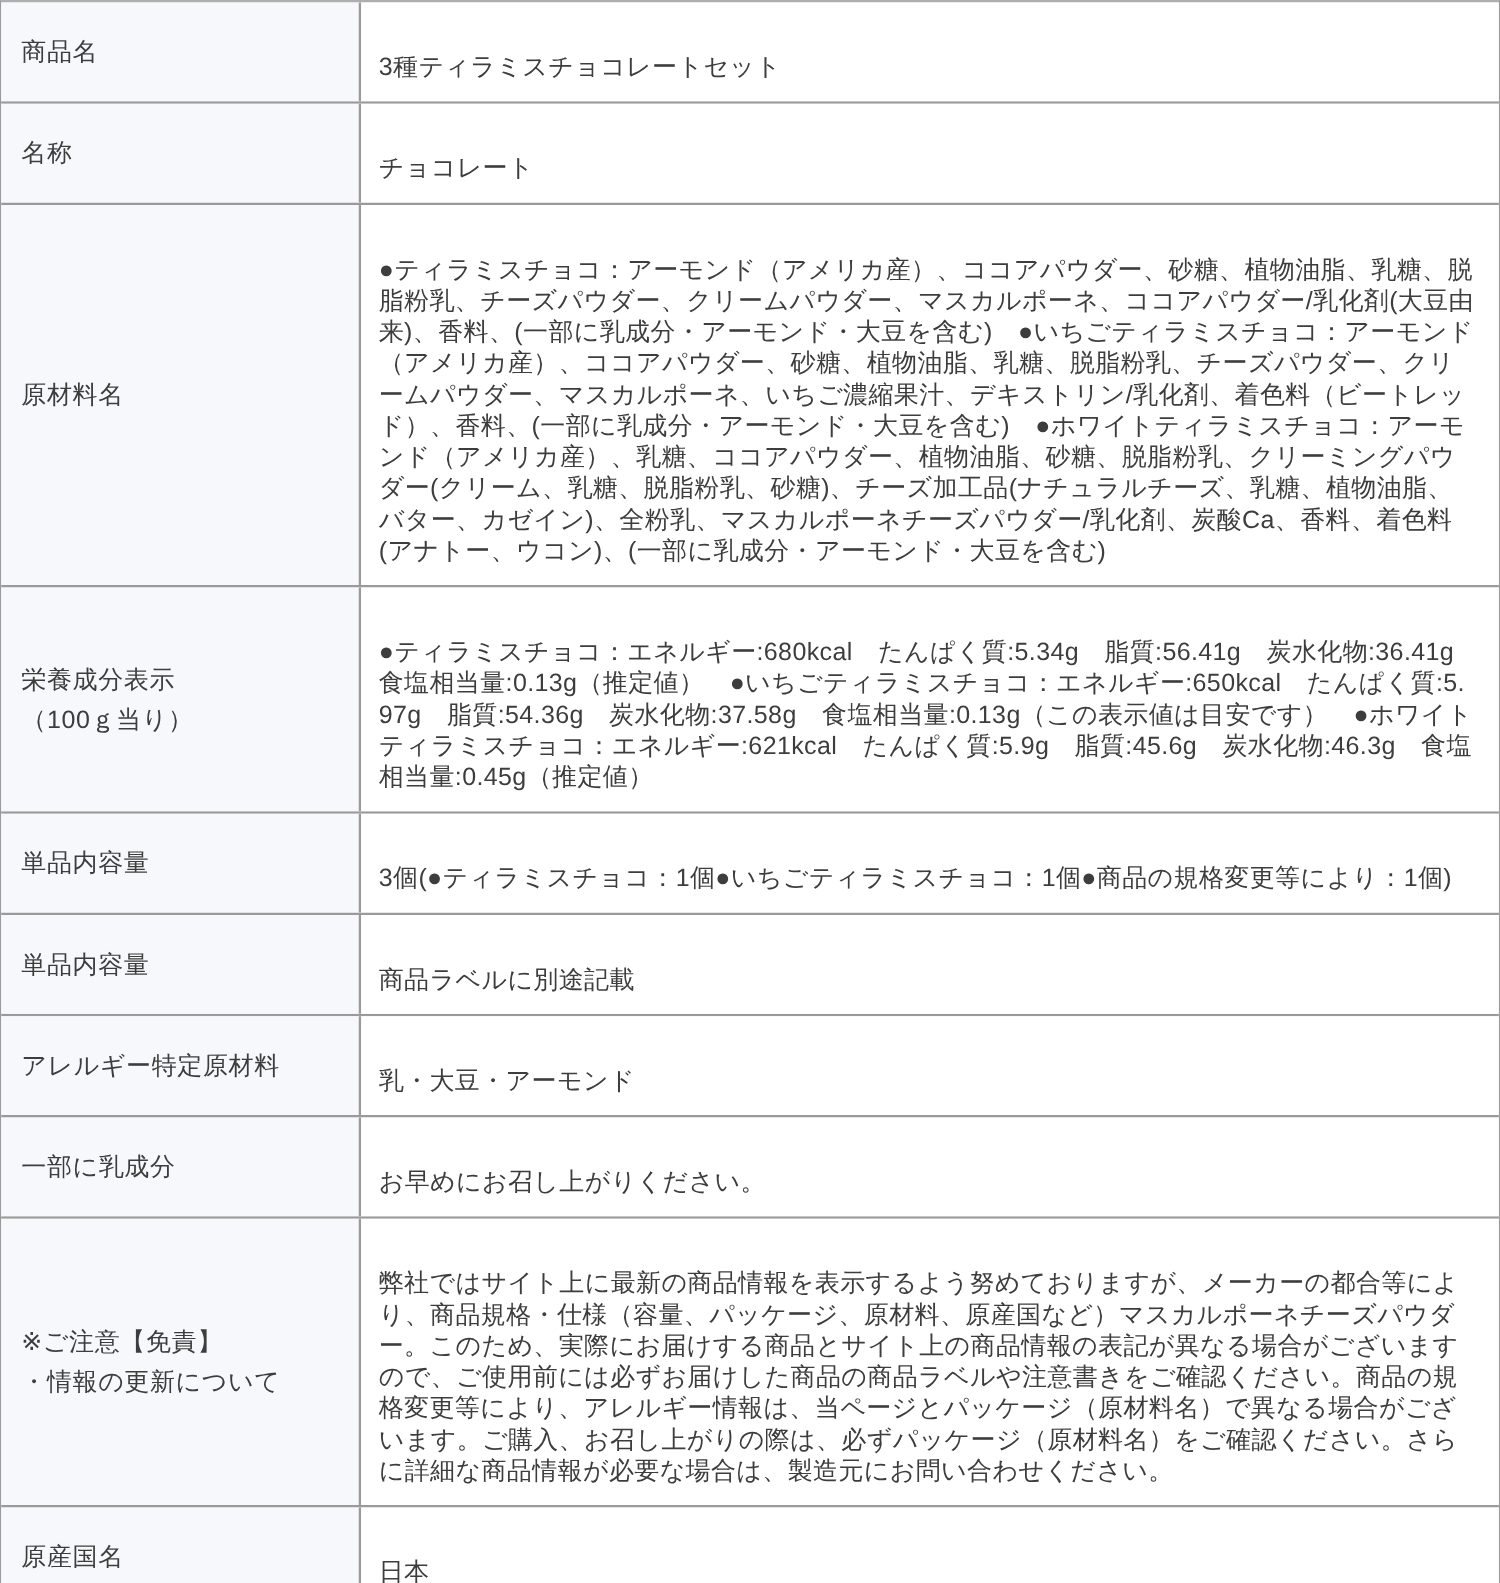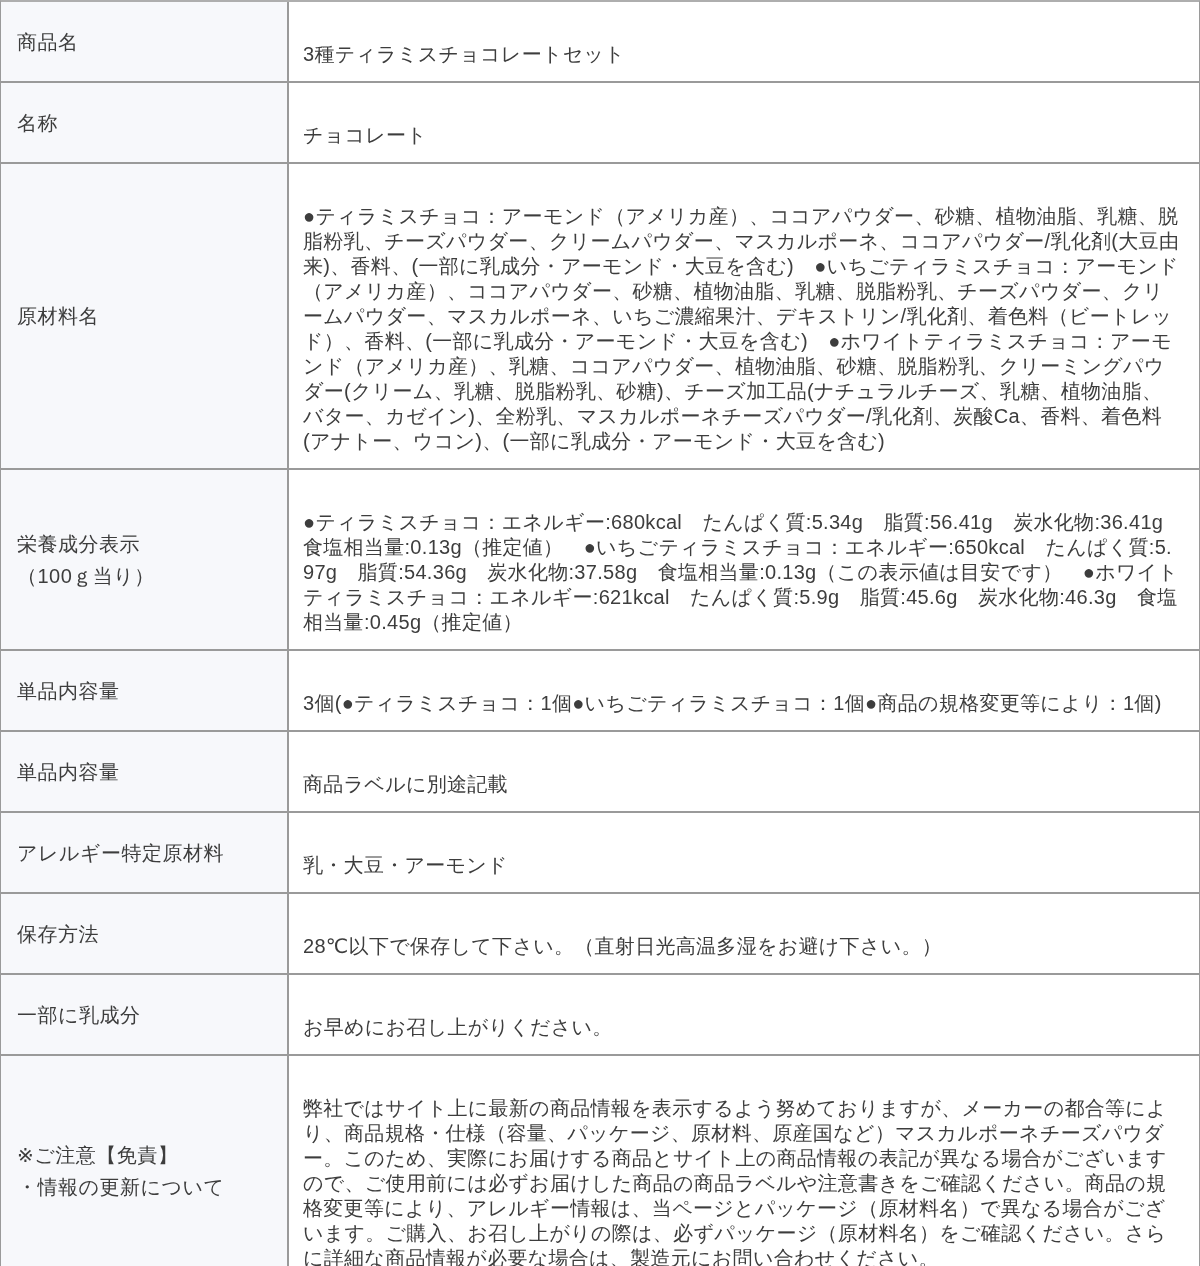--- a/index.html
+++ b/index.html
@@ -112,28 +112,20 @@
 
   <div class="row r7">
     <div class="cell-label">
       <span>アレルギー特定原材料</span>
     </div>
     <div class="cell-value">
       <span>乳・大豆・アーモンド</span>
     </div>
   </div>
 
-  <div class="row r8">
-    <div class="cell-label">
-      <span>保存方法</span>
-    </div>
-    <div class="cell-value">
-      <span>28℃以下で保存して下さい。（直射日光高温多湿をお避け下さい。）</span>
-    </div>
-  </div>
 
   <div class="row r9">
     <div class="cell-label">
       <span>一部に乳成分</span>
     </div>
     <div class="cell-value">
       <span>お早めにお召し上がりください。</span>
     </div>
   </div>
 

